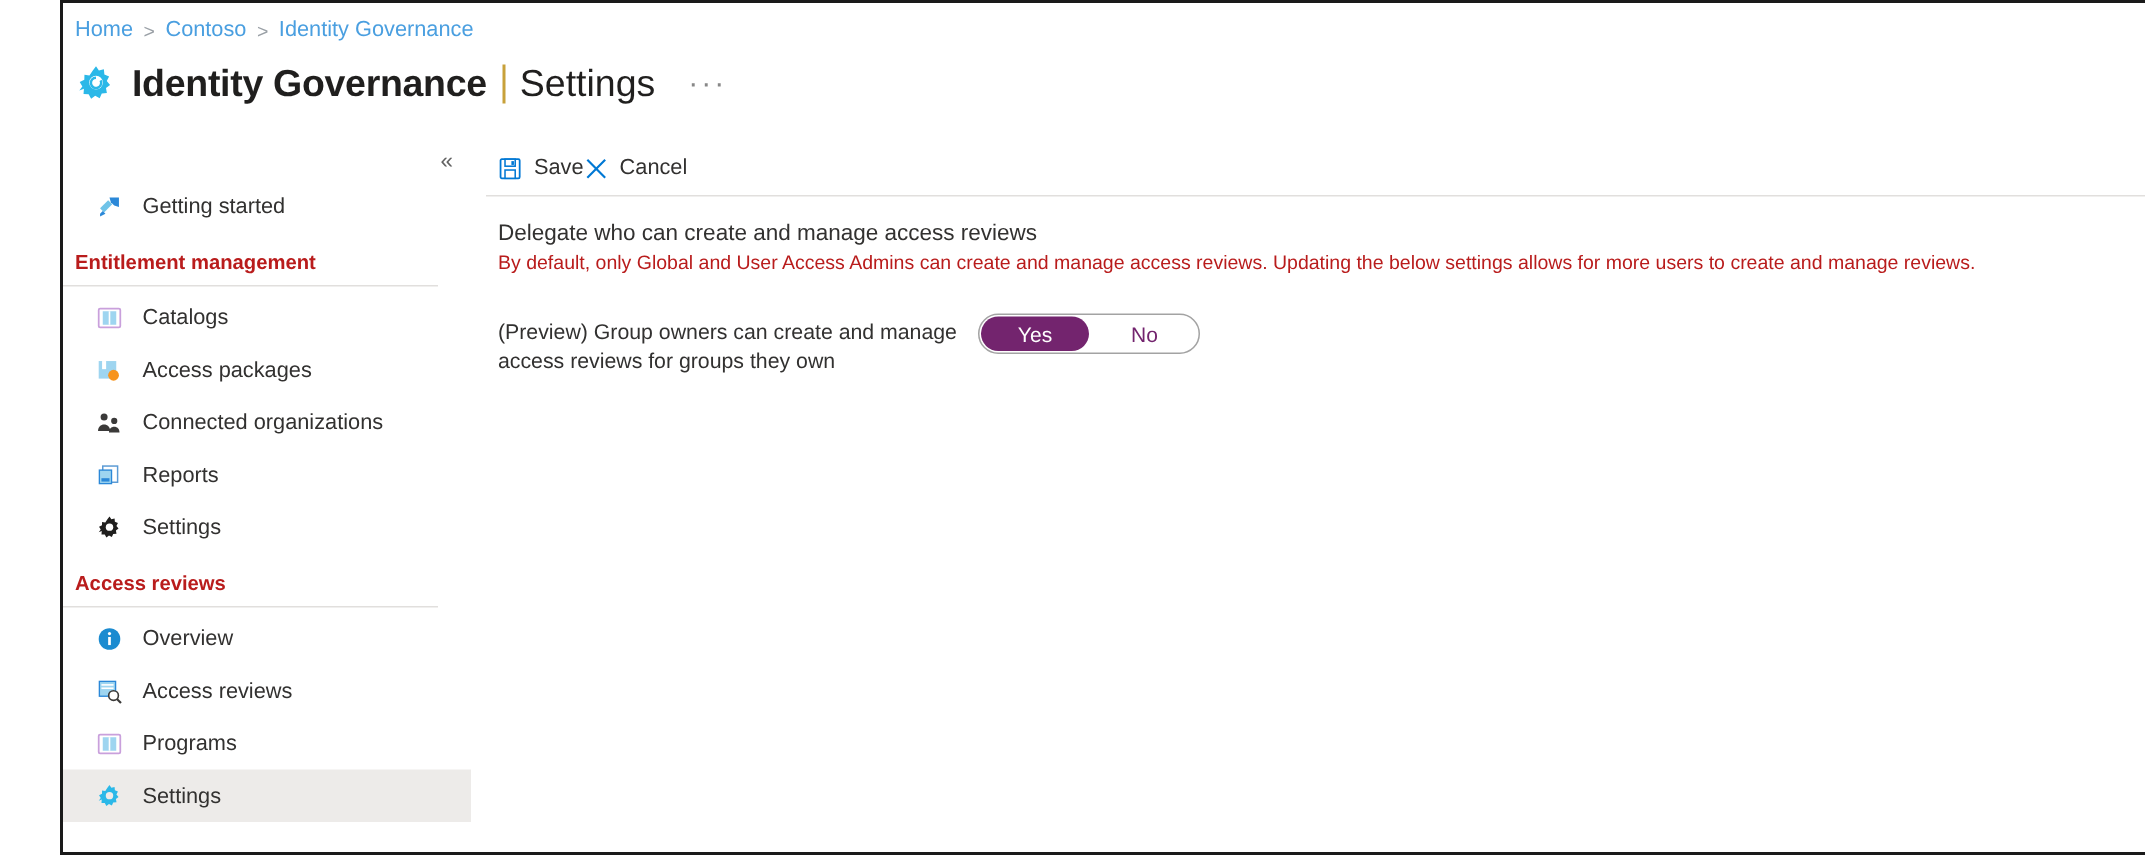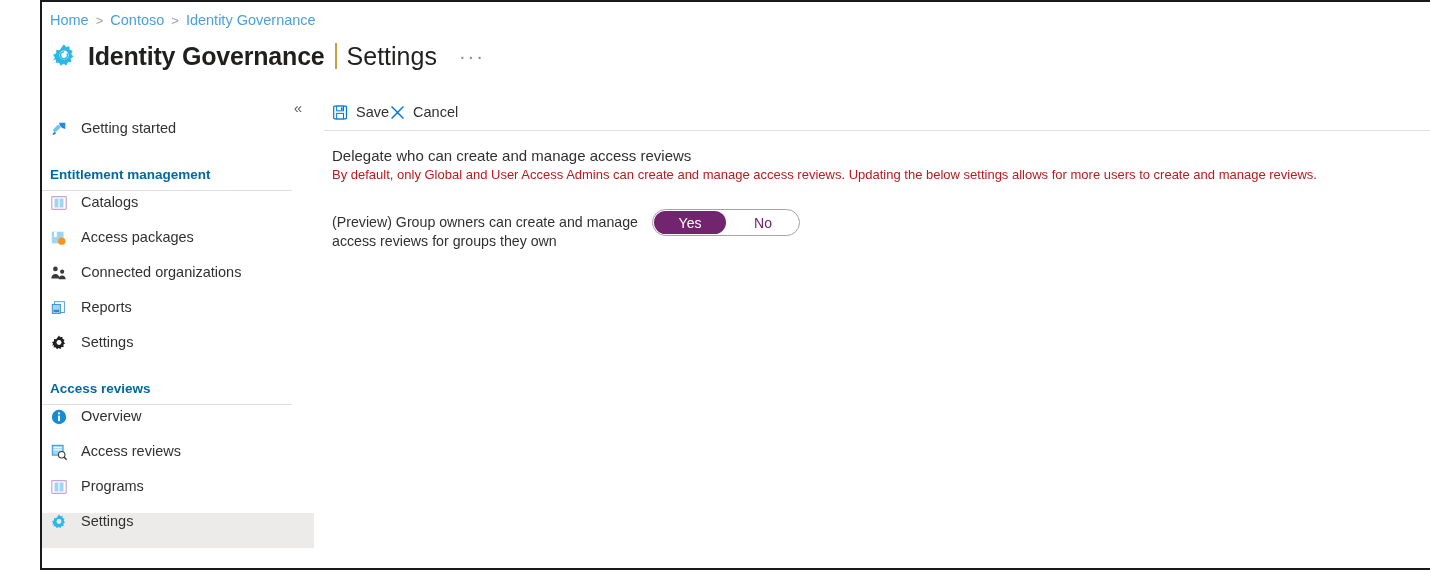--- a/index.html
+++ b/index.html
@@ -110,21 +110,22 @@
   .collapse-btn {
     font-size: 15px;
     color: #616161;
     cursor: pointer;
     user-select: none;
     line-height: 1;
   }
   .nav-item {
     height: 35px;
     display: flex;
-    padding-left: 8px;
+    align-items: center;
+    padding-left: 22px;
     cursor: pointer;
     box-sizing: border-box;
   }
   .nav-item.selected {
     background: #edebe9;
   }
   .nav-icon {
     width: 18px;
     height: 18px;
     flex: 0 0 18px;
@@ -137,21 +138,21 @@
     white-space: nowrap;
   }
   .nav-section {
     padding-left: 8px;
     padding-top: 12px;
     padding-bottom: 4px;
   }
   .nav-section-title {
     font-size: 13.5px;
     font-weight: bold;
-    color: #0369a1;
+    color: #b91c1c;
     white-space: nowrap;
   }
   .nav-divider {
     height: 1px;
     background: #e1dfdd;
     width: 250px;
     margin-left: 0;
     margin-top: 4px;
     margin-bottom: 3px;
   }

